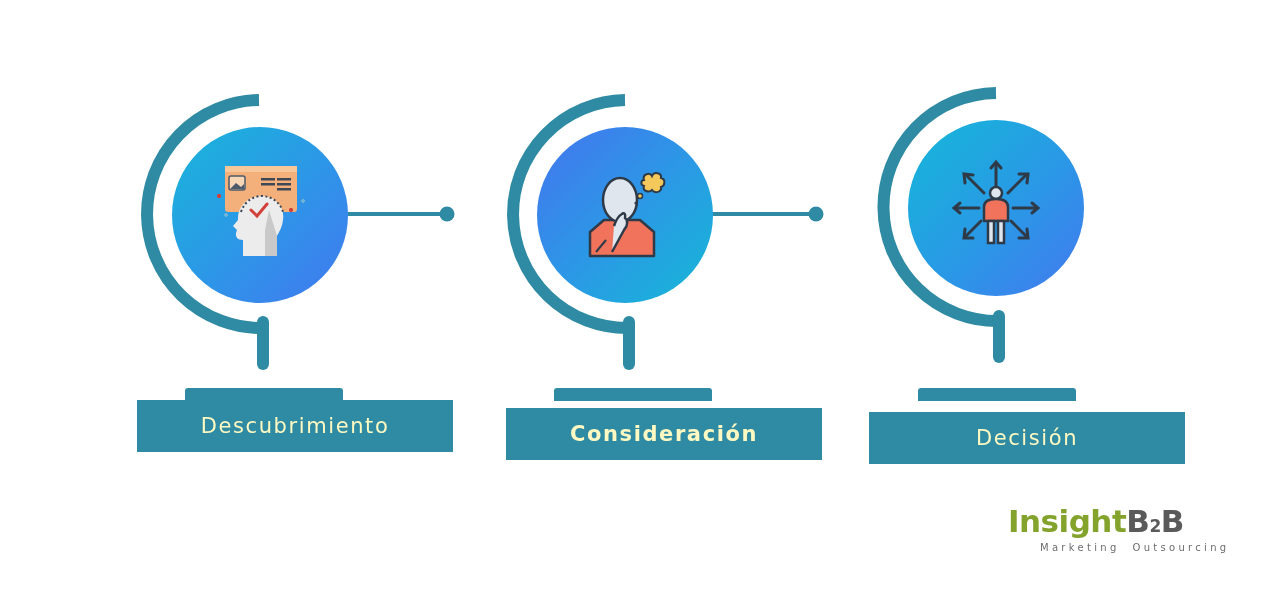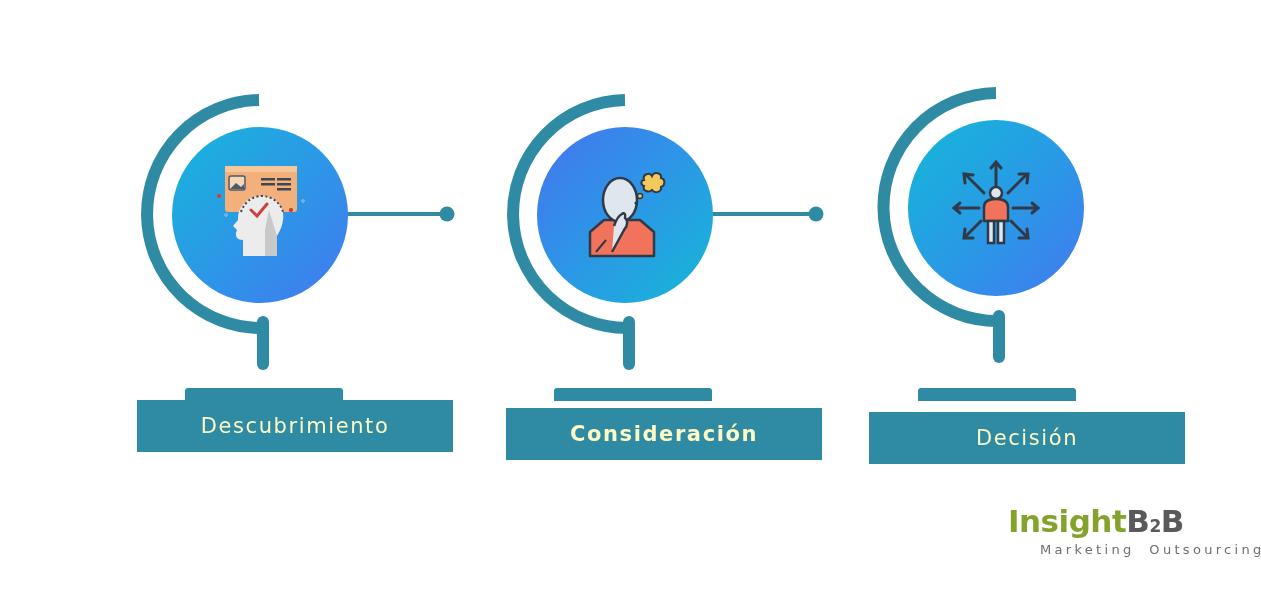--- a/index.html
+++ b/index.html
@@ -23,21 +23,21 @@
   }
   .label-tab {
     position: absolute; width: 158px; height: 13px; background: #2f8ba3;
     border-radius: 3px 3px 0 0;
   }
   .logo { position: absolute; left: 999px; top: 504px; width: 175px; margin-left: 9px; }
   .logo-main { font-family: "DejaVu Sans", sans-serif; font-weight: bold; font-size: 31px; line-height: 34px; letter-spacing: -0.5px; }
   .logo-insight { color: #84a32c; }
   .logo-b { color: #5a5a5a; }
   .logo-2 { color: #5a5a5a; font-size: 17px; }
-  .logo-sub { font-size: 13px; color: #6e6e6e; letter-spacing: 3.3px; margin-top: -1px; white-space: pre; padding-left: 32px; }
+  .logo-sub { font-size: 10px; color: #6e6e6e; letter-spacing: 3.3px; margin-top: -1px; white-space: pre; padding-left: 32px; }
 </style>
 </head>
 <body>
 
 <svg class="arc-svg" width="1261" height="601">
   <g fill="none" stroke="#2f8ba3" stroke-width="12" stroke-linecap="round">
 
     <path d="M 259 100 A 114 114 0 0 0 263 328" stroke-linecap="butt"></path>
     <line x1="263" y1="322" x2="263" y2="364"></line>
 

